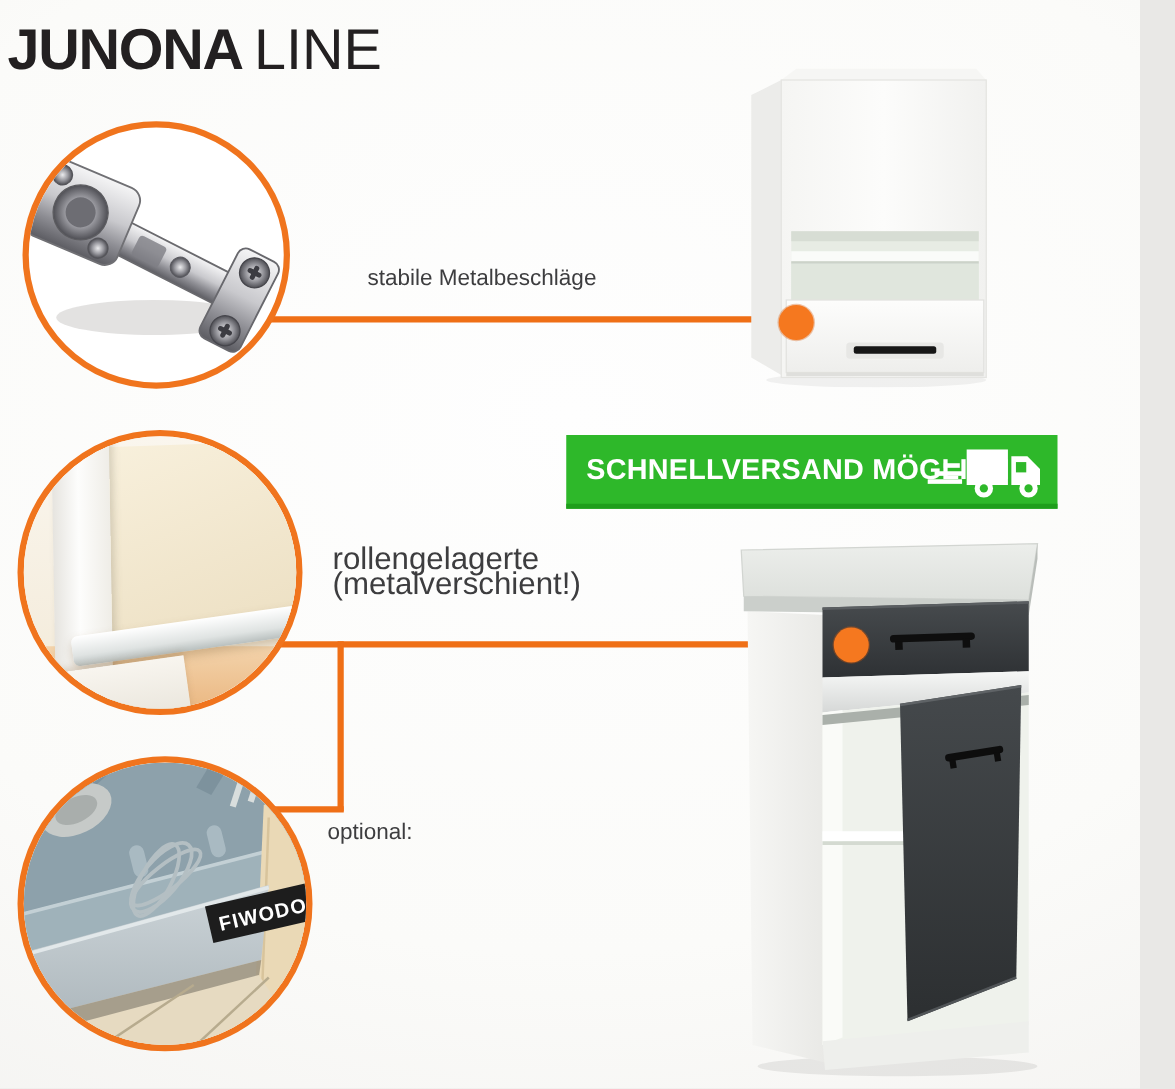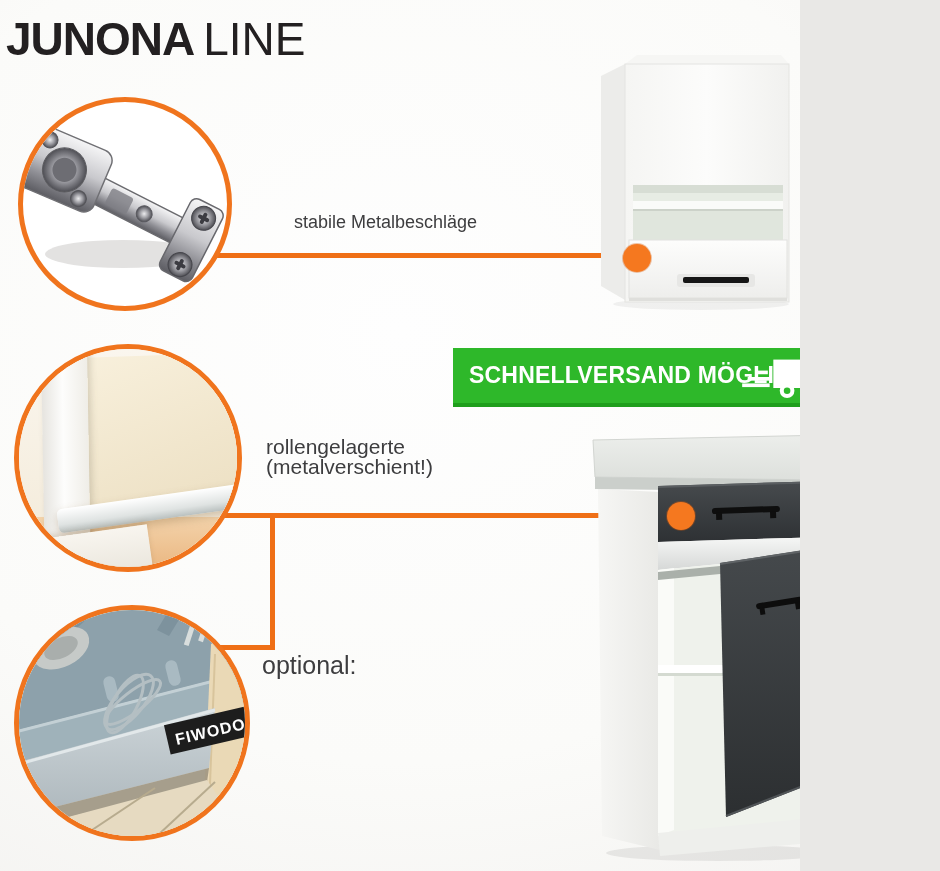--- a/index.html
+++ b/index.html
@@ -1,17 +1,17 @@
 <!DOCTYPE html>
 <html><head>
 <meta charset="utf-8">
 <style>
   html,body{margin:0;padding:0;background:#e9e8e6;}
   .canvas{
-    position:relative;width:800px;height:871px;overflow:hidden;
+    position:relative;width:912px;height:871px;overflow:hidden;
     background:radial-gradient(ellipse 120% 90% at 50% 38%, #fefefe 0%, #fbfbf9 55%, #f1f0ee 100%);
     font-family:"Liberation Sans","DejaVu Sans",sans-serif;
   }
   
   .logo{position:absolute;left:6px;top:12px;font-size:46px;color:#232021;white-space:nowrap;}
   .logo .b{font-weight:800;letter-spacing:-1px;}
   .logo .l{font-weight:400;letter-spacing:0px;margin-left:9px;}
   
   .fcircle{position:absolute;border:5px solid #f0741d;border-radius:50%;background:#fff;overflow:hidden;z-index:3;}
   .c1{left:18px;top:97px;width:204px;height:204px;}
@@ -26,22 +26,22 @@
   .c2 .post{position:absolute;left:24px;top:-6px;width:46px;height:240px;background:linear-gradient(90deg,#e6e4df,#fdfdfc 45%,#efede7);transform:rotate(-1deg);box-shadow:3px 0 6px rgba(120,110,90,.25);}
   .c2 .rail{position:absolute;left:38px;top:146px;width:210px;height:24px;border-radius:5px;background:linear-gradient(180deg,#ffffff,#dfe3e2 65%,#b9c0bf);transform:rotate(-8deg);box-shadow:0 4px 8px rgba(140,110,70,.35);}
   .c2 .rail2{position:absolute;left:2px;top:184px;width:130px;height:52px;background:linear-gradient(180deg,#f8f5ef,#e8e4da);transform:rotate(-8deg);box-shadow:0 -3px 5px rgba(150,120,80,.25);}
   
   .cline{position:absolute;background:#ef6f16;z-index:1;}
   .cdot{position:absolute;width:28px;height:28px;border-radius:50%;background:#f5781f;box-shadow:0 0 0 1px rgba(214,90,10,.35);z-index:6;}
   
   .flabel{position:absolute;color:#3d3d3f;z-index:4;}
   .flabel .ln{white-space:nowrap;}
   .lab1{left:294px;top:212px;font-size:18px;}
-  .lab2{left:266px;top:437px;font-size:21px;line-height:20px;}
-  .lab3{left:262px;top:655px;font-size:25px;line-height:20px;}
+  .lab2{left:266px;top:437px;font-size:25px;line-height:20px;}
+  .lab3{left:262px;top:655px;font-size:18px;line-height:20px;}
   
   .banner{position:absolute;left:453px;top:348px;width:393px;height:59px;background:#2eb82a;
     border-bottom:4px solid #1f9e1c;box-sizing:border-box;z-index:5;}
   .banner .txt{position:absolute;left:16px;top:0;height:55px;line-height:55px;color:#fff;font-weight:700;
     font-size:23px;letter-spacing:0.2px;white-space:nowrap;}
   .banner svg{position:absolute;right:8px;top:7px;width:100px;height:44px;}
   
   .prod{position:absolute;z-index:2;}
   .upper{left:593px;top:50px;width:205px;height:260px;}
   .lower{left:588px;top:428px;width:252px;height:436px;}

